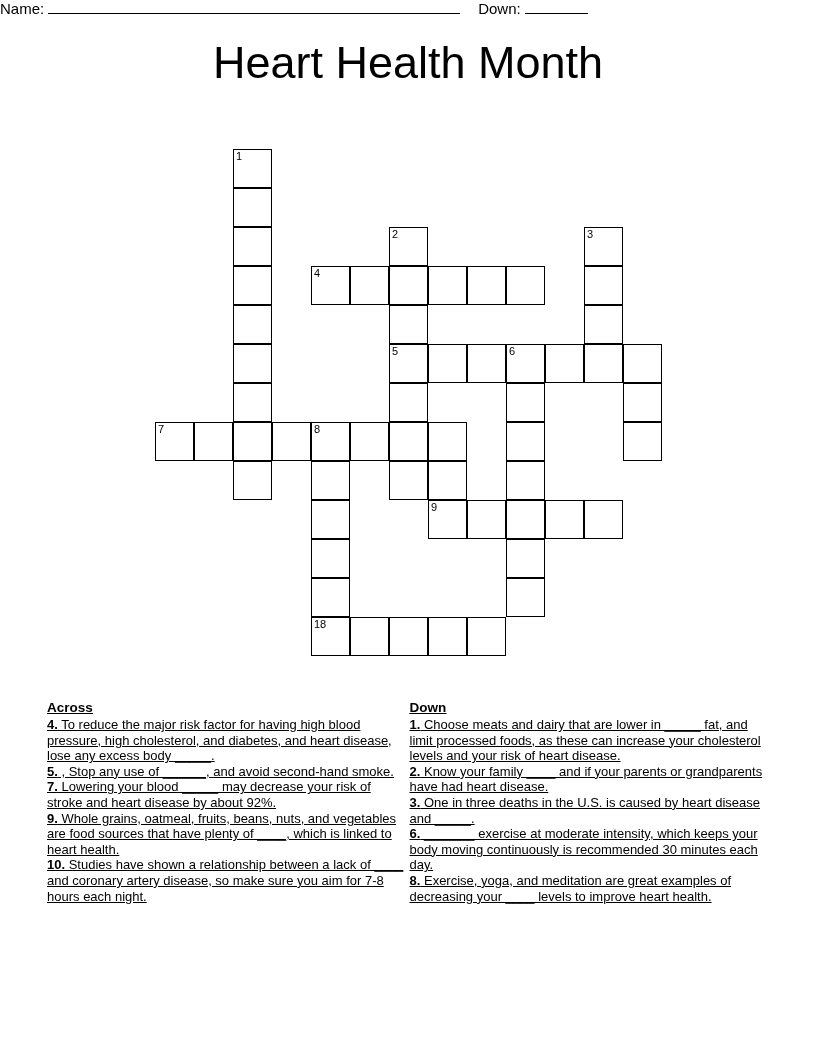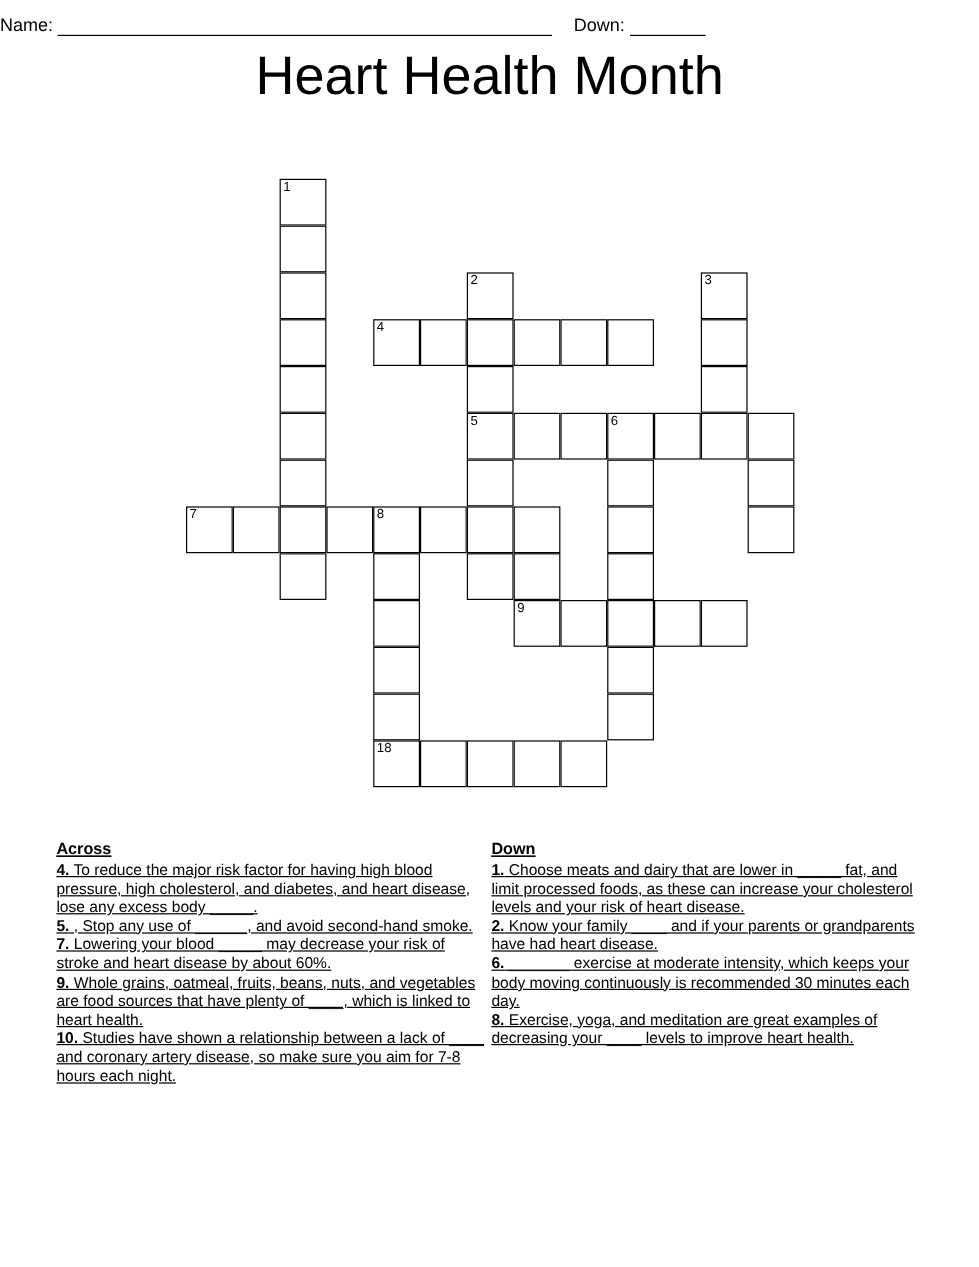--- a/index.html
+++ b/index.html
@@ -9,21 +9,21 @@
     font-family:"Liberation Sans", sans-serif;
     color:#000000;
     position:relative;
     overflow:hidden;
   }
 
   
   .hdr {
     position:absolute; left:0; top:0; width:816px;
     height:30px;
-    display:flex; align-items:flex-end;
+    display:flex; align-items:flex-start;
     font-size:15px;
   }
   .hdr .rule {
     flex:0 0 auto;
     border-bottom:1px solid #000;
     height:13px;
     margin:0 4px;
   }
   .rule-name { width:412px; }
   .rule-date { width:63px; }
@@ -184,28 +184,29 @@
     <div class="cell" style="left: 467px; top: 617px;"></div>
   </div>
 
 <div class="clues">
   <div class="clue-cols">
     <div class="clue-col left">
       <div class="clue-head">Across</div>
       <div id="across-list">
           <p class="clue"><b>4.</b><span> To reduce the major risk factor for having high blood pressure, high cholesterol, and diabetes, and heart disease, lose any excess body _____.</span></p>
           <p class="clue"><b>5.</b><span> , Stop any use of ______, and avoid second-hand smoke.</span></p>
-          <p class="clue"><b>7.</b><span> Lowering your blood _____ may decrease your risk of stroke and heart disease by about 60%.</span></p>
+          <p class="clue"><b>7.</b><span> Lowering your blood _____ may decrease your risk of stroke and heart disease by about 92%.</span></p>
           <p class="clue"><b>9.</b><span> Whole grains, oatmeal, fruits, beans, nuts, and vegetables are food sources that have plenty of ____, which is linked to heart health.</span></p>
           <p class="clue"><b>10.</b><span> Studies have shown a relationship between a lack of ____ and coronary artery disease, so make sure you aim for 7-8 hours each night.</span></p>
         </div>
     </div>
     <div class="clue-col right">
       <div class="clue-head">Down</div>
       <div id="down-list">
           <p class="clue"><b>1.</b><span> Choose meats and dairy that are lower in _____ fat, and limit processed foods, as these can increase your cholesterol levels and your risk of heart disease.</span></p>
           <p class="clue"><b>2.</b><span> Know your family ____ and if your parents or grandparents have had heart disease.</span></p>
+          <p class="clue"><b>3.</b><span> One in three deaths in the U.S. is caused by heart disease and _____.</span></p>
           <p class="clue"><b>6.</b><span> _______ exercise at moderate intensity, which keeps your body moving continuously is recommended 30 minutes each day.</span></p>
           <p class="clue"><b>8.</b><span> Exercise, yoga, and meditation are great examples of decreasing your ____ levels to improve heart health.</span></p>
         </div>
     </div>
   </div>
 </div>
 
 </body></html>

